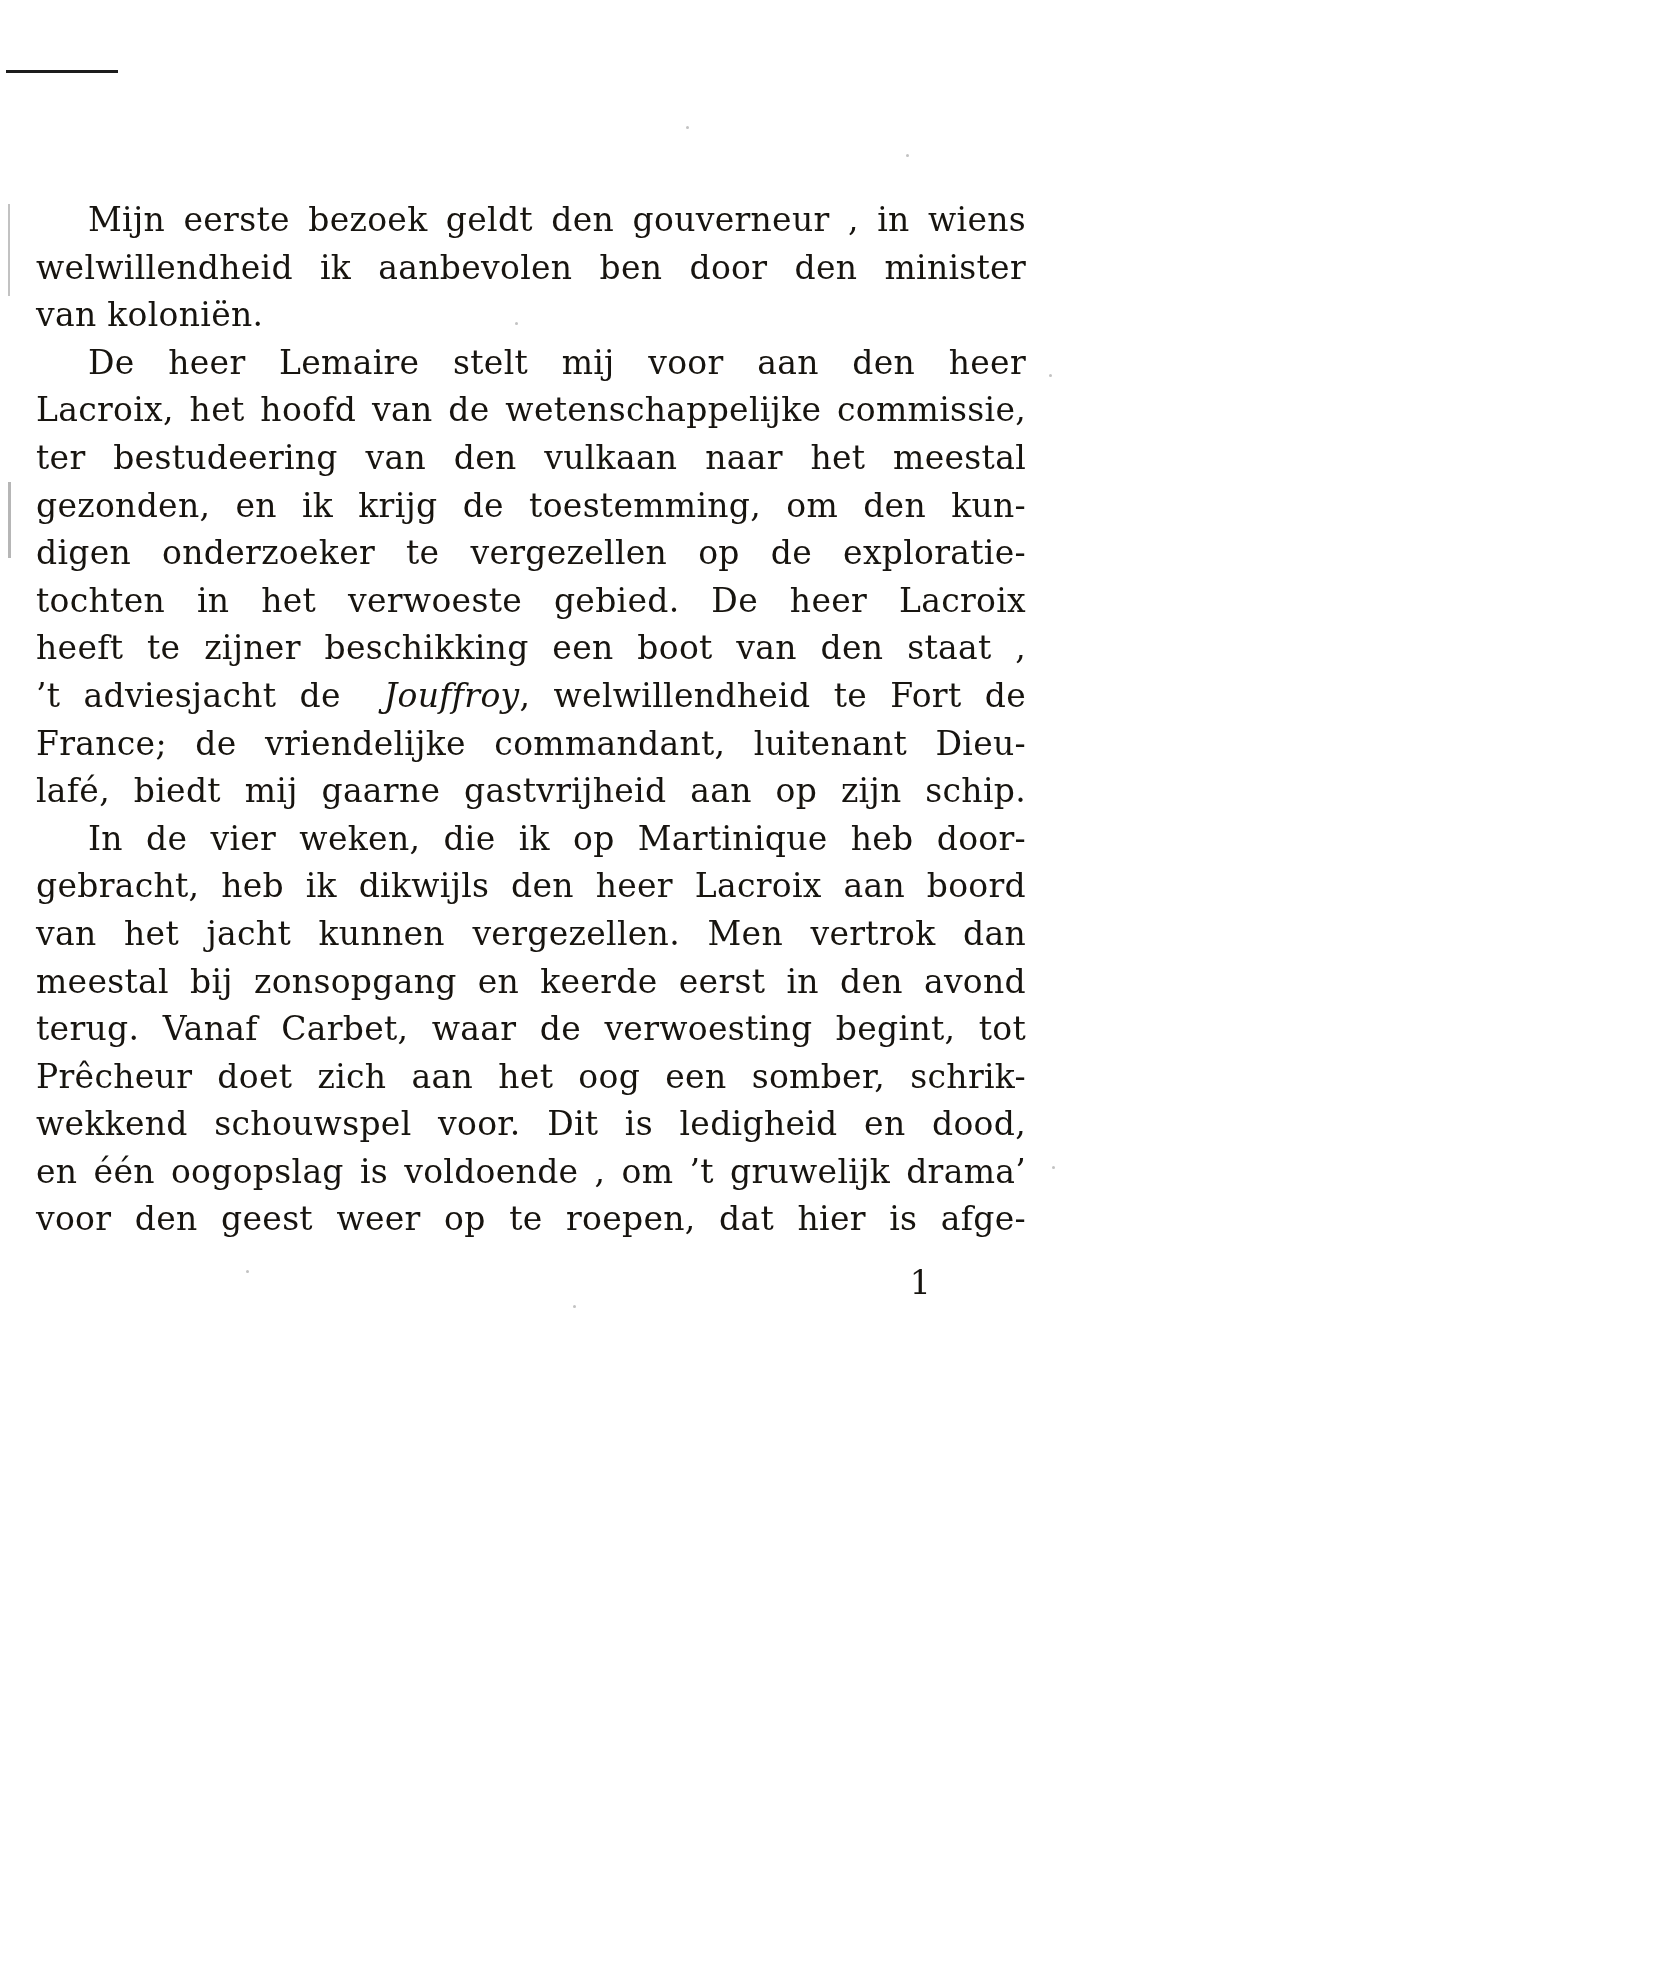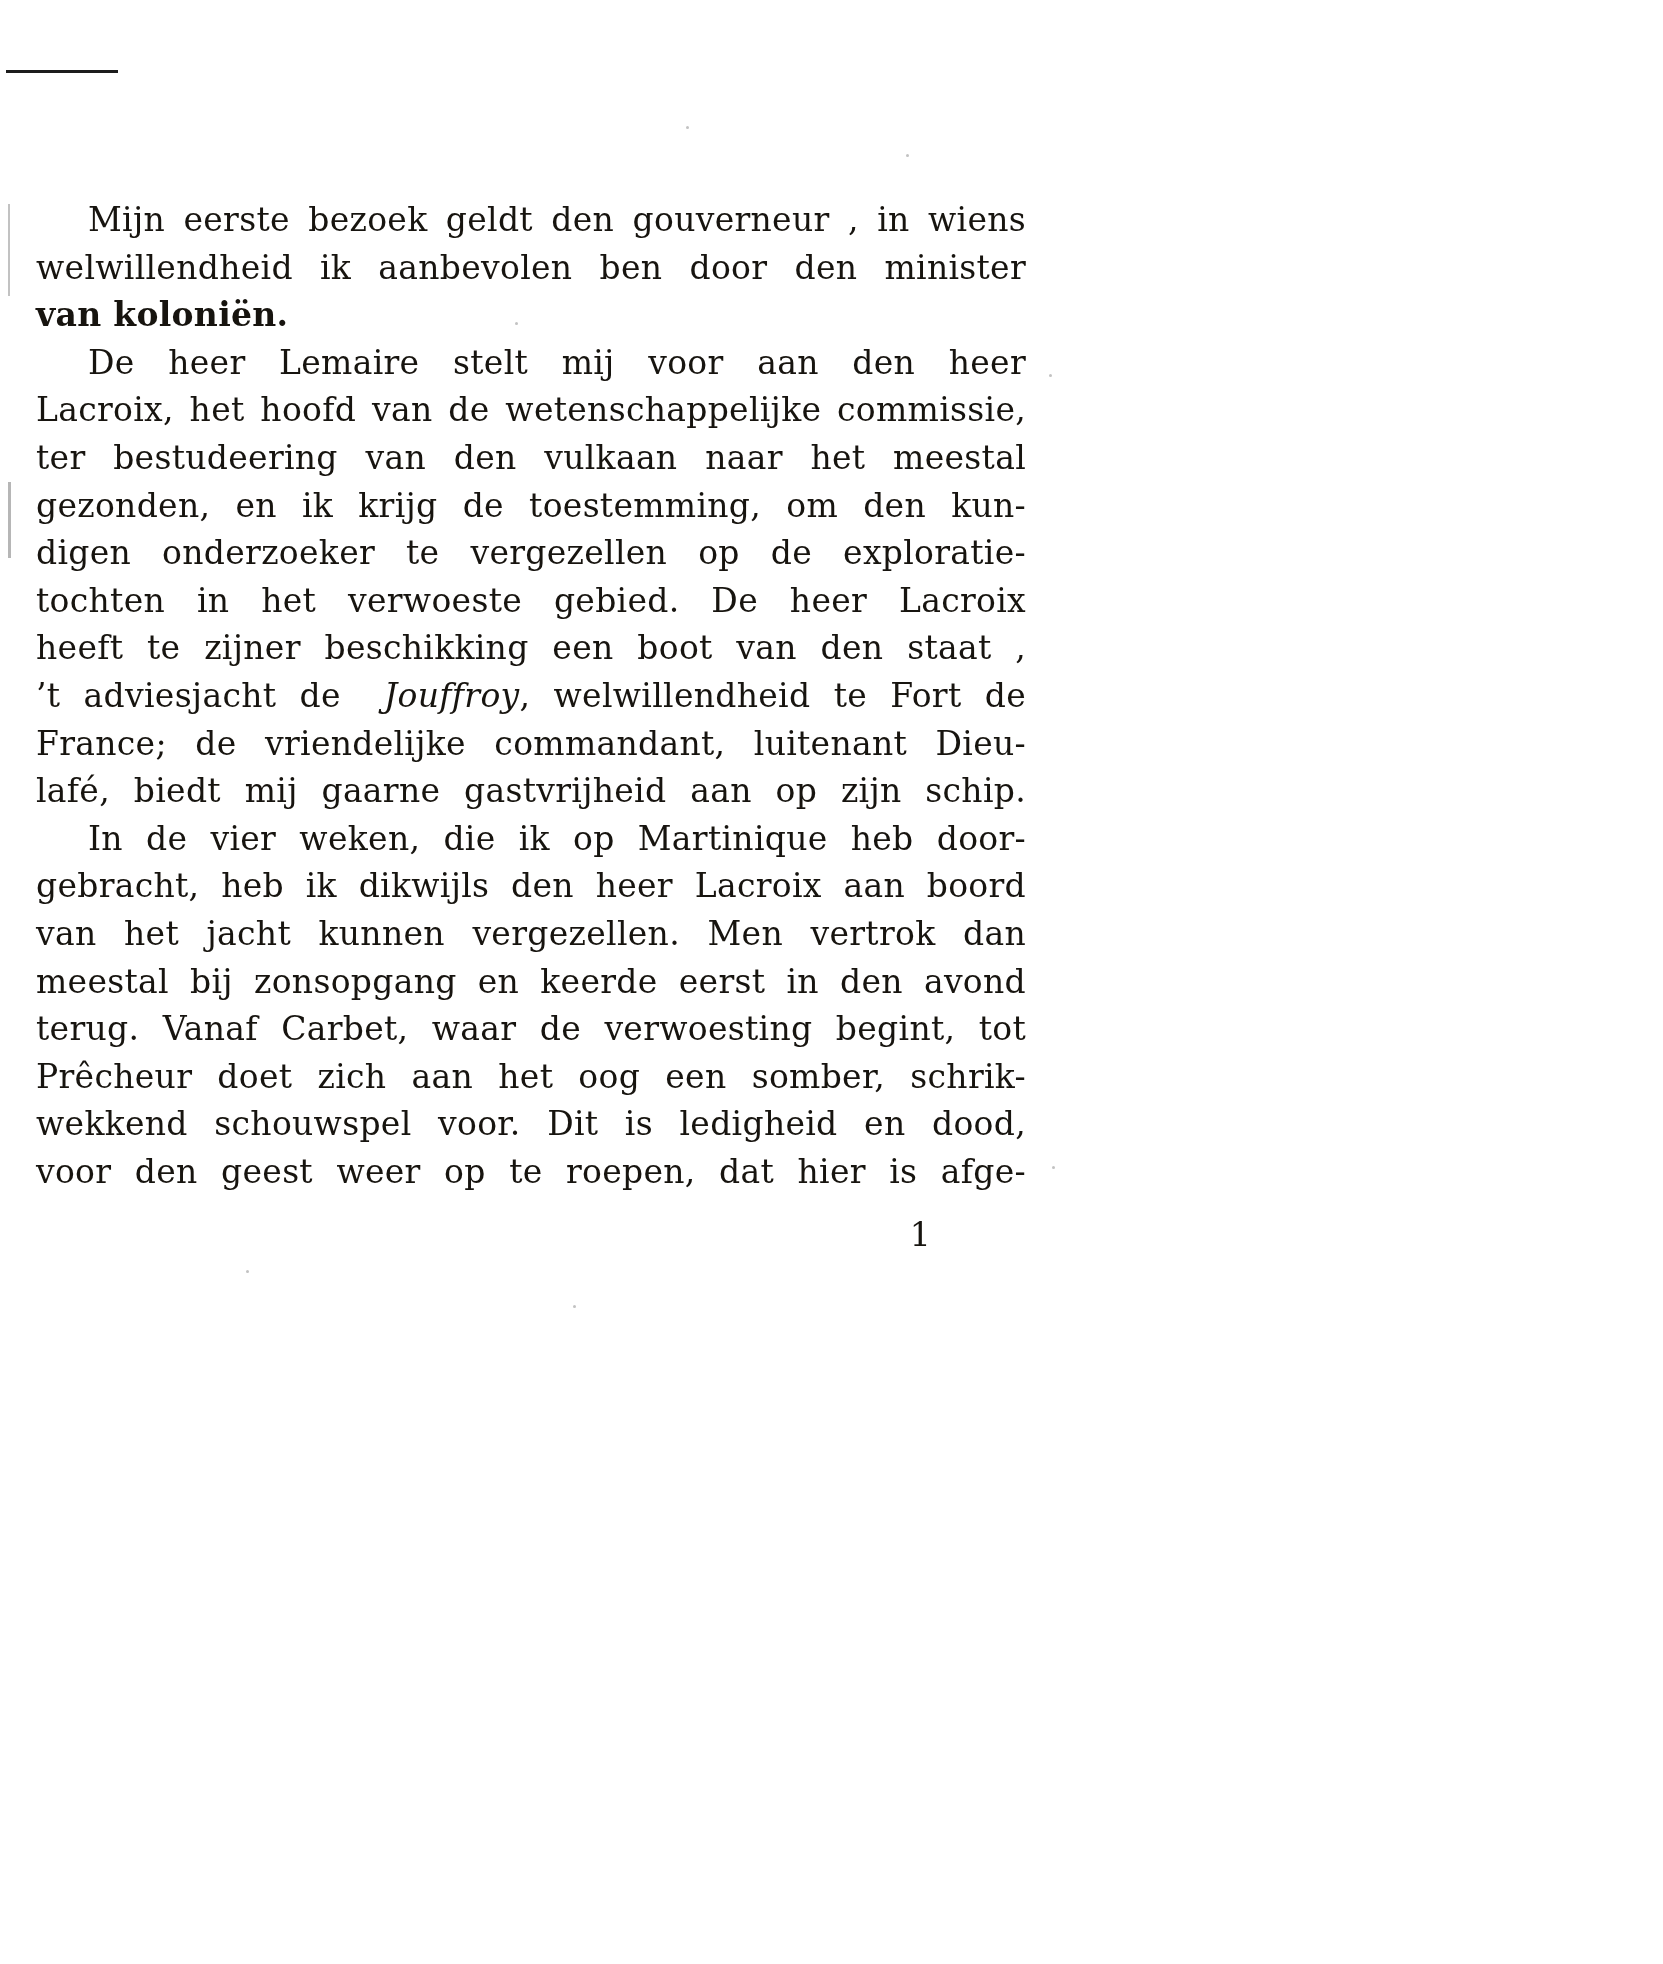--- a/index.html
+++ b/index.html
@@ -28,21 +28,20 @@
   .paragraph { margin: 0; }
   .line {
     text-align: justify;
     -moz-text-align-last: justify;
     text-align-last: justify;
   }
   .line.first { text-indent: 52px; }
   .line.end {
     -moz-text-align-last: left;
     text-align-last: left;
-    font-weight: bold;
   }
   .italic { font-style: italic; margin-left: 20px; }
   .page-number {
     margin-top: 16px;
     text-align: right;
     padding-right: 95px;
     font-size: 33px;
     -moz-text-align-last: right;
     text-align-last: right;
   }
@@ -105,18 +104,19 @@
         <div class="line"><span>lafé, biedt mij gaarne gastvrijheid aan op zijn schip.</span></div>
       </div>
       <div class="paragraph">
         <div class="line first"><span>In de vier weken, die ik op Martinique heb door-</span></div>
         <div class="line"><span>gebracht, heb ik dikwijls den heer Lacroix aan boord</span></div>
         <div class="line"><span>van het jacht kunnen vergezellen. Men vertrok dan</span></div>
         <div class="line"><span>meestal bij zonsopgang en keerde eerst in den avond</span></div>
         <div class="line"><span>terug. Vanaf Carbet, waar de verwoesting begint, tot</span></div>
         <div class="line"><span>Prêcheur doet zich aan het oog een somber, schrik-</span></div>
         <div class="line"><span>wekkend schouwspel voor. Dit is ledigheid en dood,</span></div>
+        <div class="line"><span>en één oogopslag is voldoende , om ’t gruwelijk drama’</span></div>
         <div class="line"><span>voor den geest weer op te roepen, dat hier is afge-</span></div>
       </div>
       <div class="page-number">1</div>
   </div>
 
 </div>
 
 </body></html>

